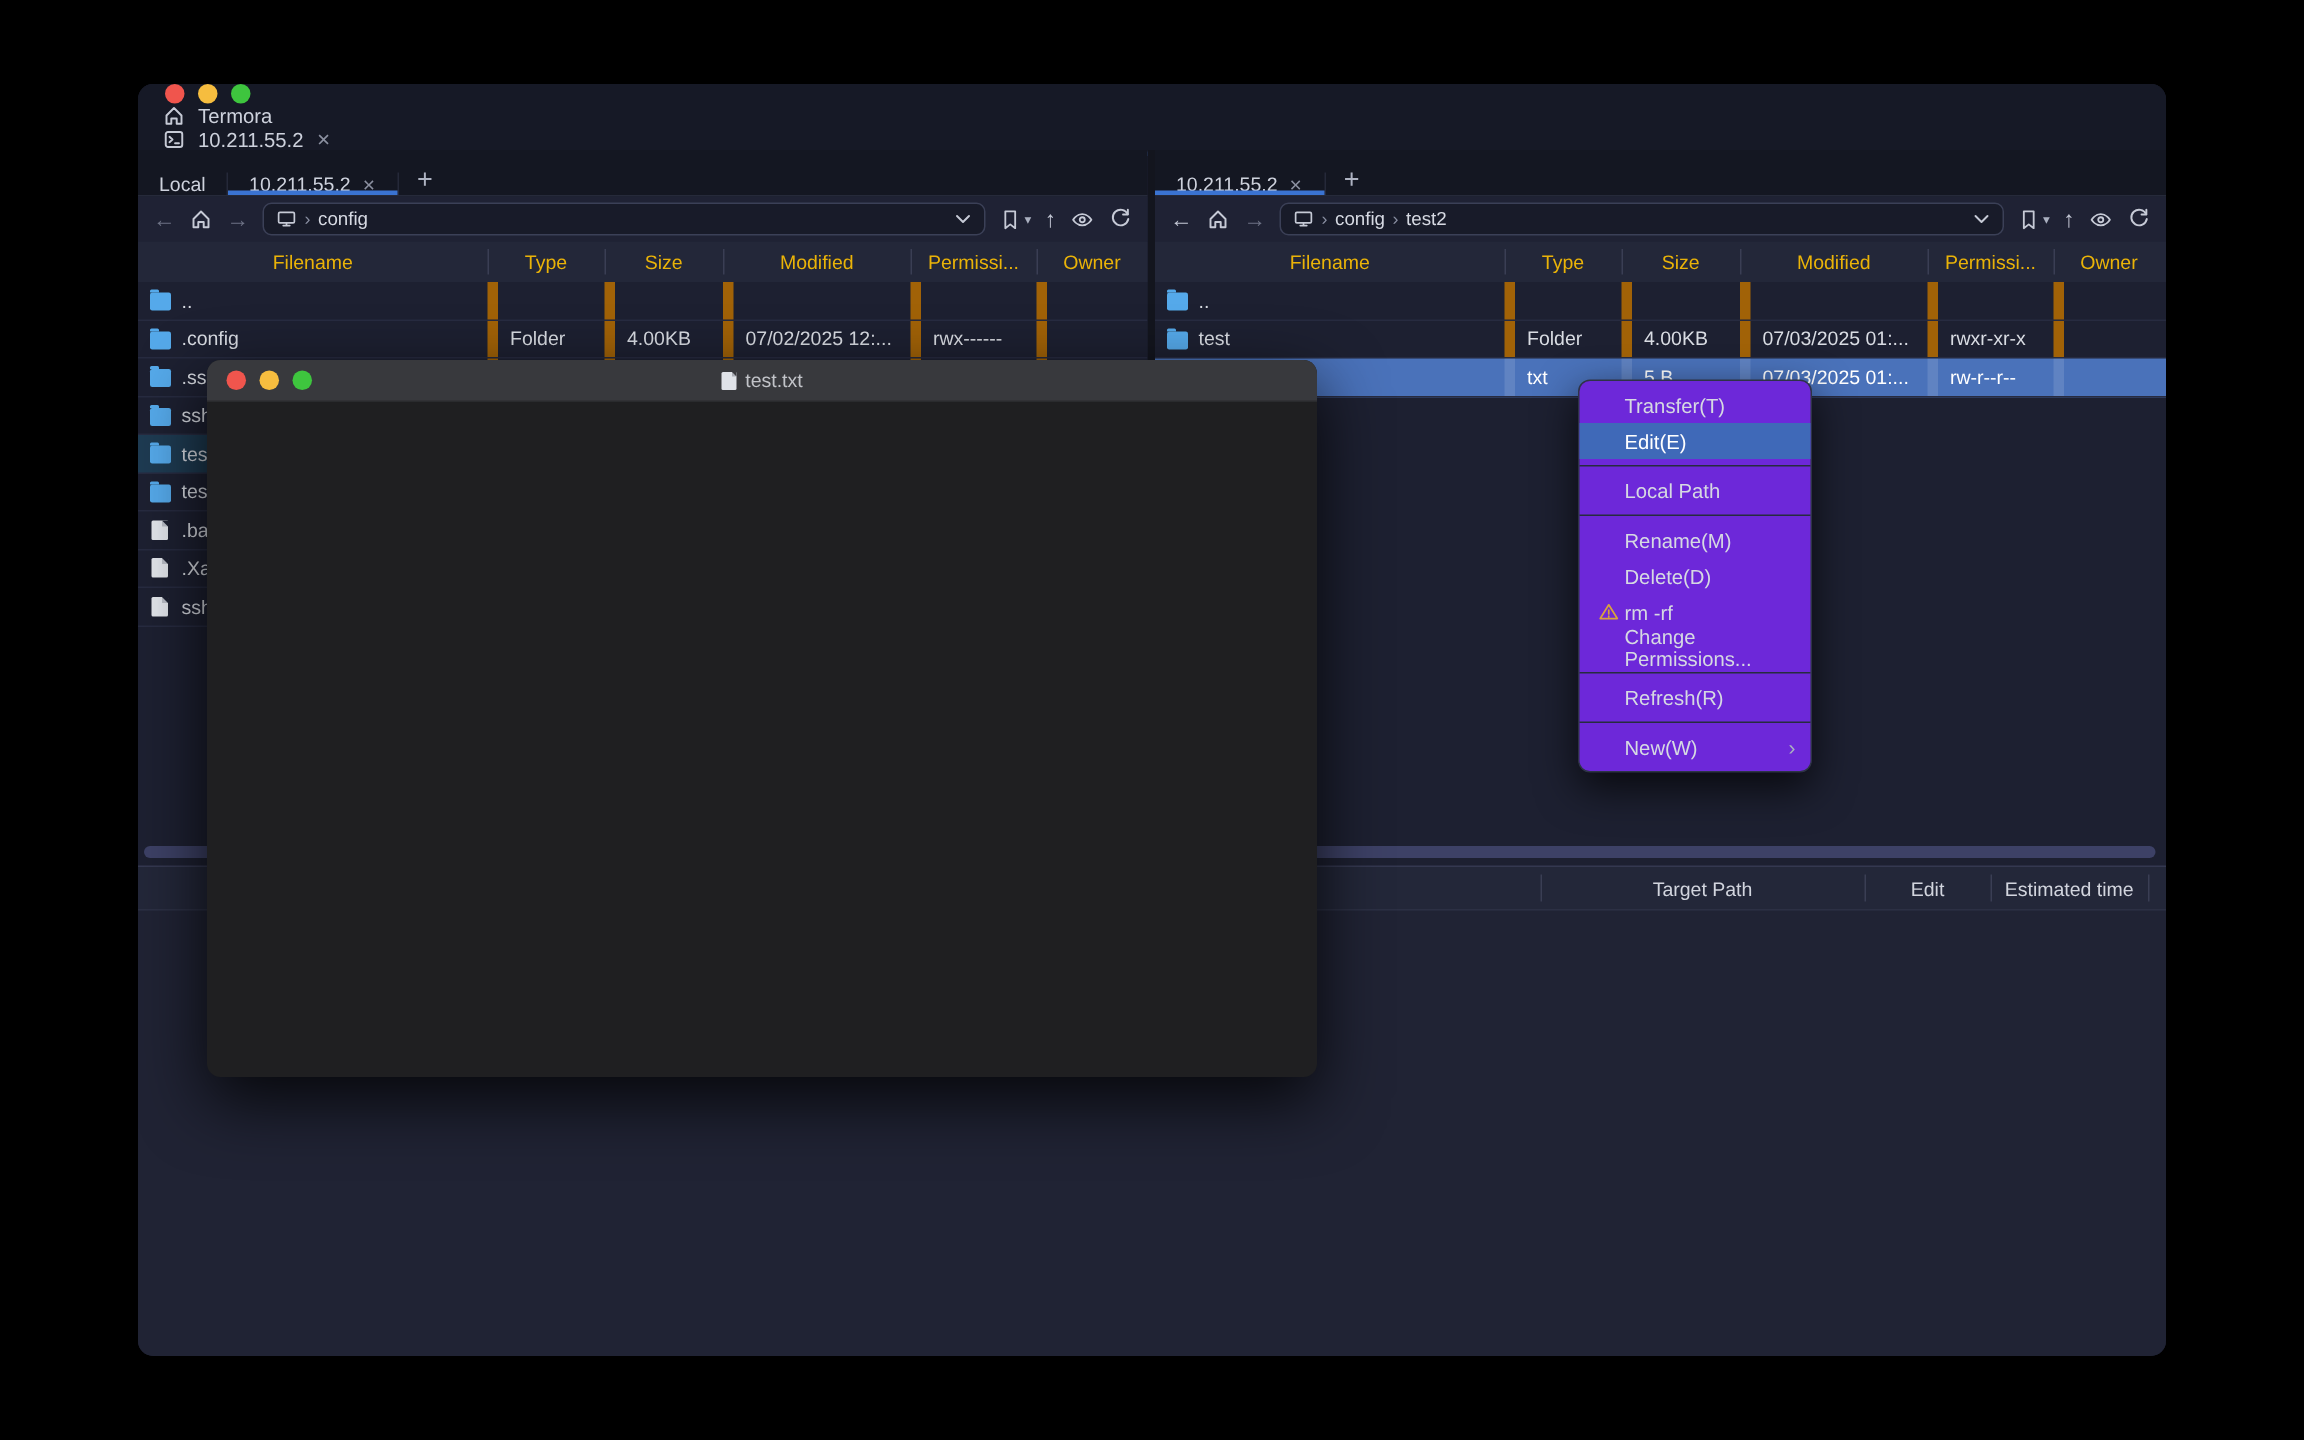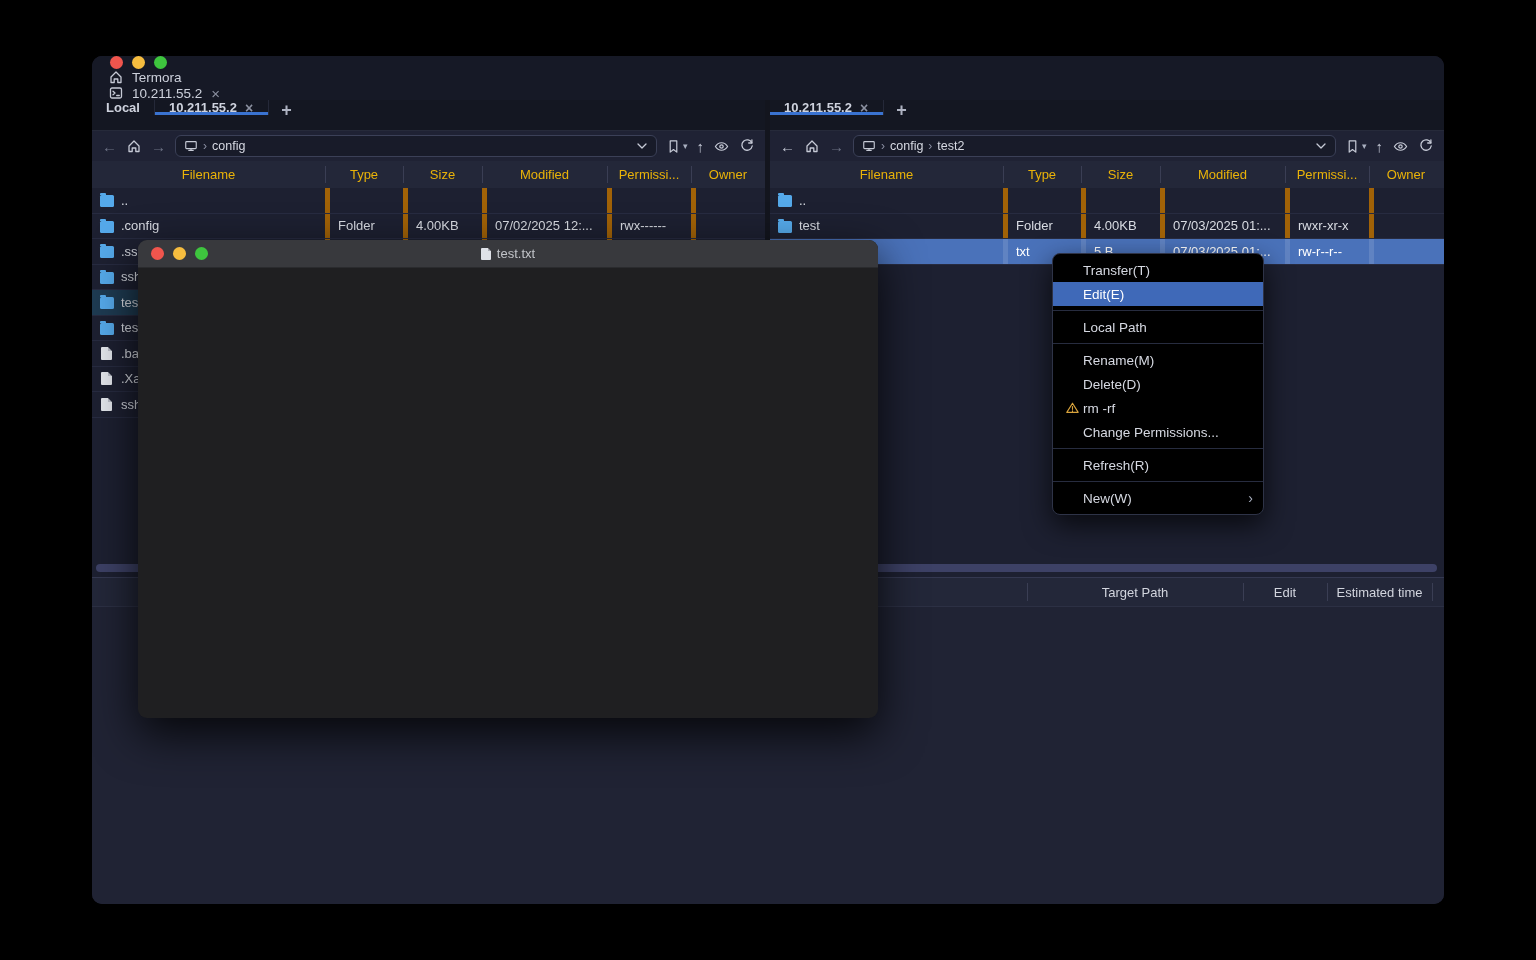--- a/index.html
+++ b/index.html
@@ -28,22 +28,22 @@
   .tb-icons { margin-left:auto; display:flex; align-items:center; gap:12px; padding-right:16px; }
   .icon { display:inline-flex; align-items:center; justify-content:center; }
   .icon svg { stroke:#c6cad6; fill:none; stroke-width:1.3; stroke-linecap:round; stroke-linejoin:round; }
 
   
   .panels { position:absolute; left:0; top:44px; width:1352px; height:477px; display:flex; }
   .panel { position:relative; height:100%; background:#1d2031; }
   .panel.left { width:673px; } .panel.right { width:674px; }
   .vdivider { width:5px; background:#13151e; }
 
-  .subtabs { height:31px; background:#141722; display:flex; align-items:flex-start;
-             border-bottom:1px solid #262a3a;font-weight:bold; }
+  .subtabs { height:31px; background:#141722; display:flex; align-items:flex-end;
+             border-bottom:1px solid #262a3a; }
   .subtab { display:flex; align-items:center; gap:7px; padding:0 14px; font-size:13px;
             color:#ced2dd; position:relative; border-right:1px solid #252939; }
   .subtab.active::after { content:""; position:absolute; left:0; right:0; bottom:0; height:3px;
                           background:#3a73d1; }
   .subtab .tab-close{ font-size:14px; }
   .subtabs .plus-btn { font-size:18px; padding:0 12px; }
 
   .ptoolbar { height:30px; display:flex; align-items:center; gap:9px; padding:0 10px;
               background:#1f2234; }
   .navarrow { color:#c3c7d4; font-size:15px; line-height:1; }
@@ -60,21 +60,21 @@
              background:#232739; align-items:center; font-size:13px; color:#eab308; }
   .fheader .hcell { text-align:center; position:relative; height:100%; display:flex;
                     align-items:center; justify-content:center; }
   .fheader .hcell + .hcell::before { content:""; position:absolute; left:0; top:5px; bottom:5px;
                     width:1px; background:#3a3e54; }
   .frows { position:absolute; left:0; top:88px; right:0; bottom:0; overflow:hidden; }
   .frow { height:25.5px; display:grid; grid-template-columns:233px 78px 79px 125px 84px 74px;
           align-items:center; font-size:13px; color:#d9dce3; border-bottom:1px solid #272b40; }
   .frow .cell { padding:0 8px; white-space:nowrap; overflow:hidden; height:100%;
                 display:flex; align-items:center; }
-  .frow .cell + .cell { border-left:5px solid #a16207; }
+  .frow .cell + .cell { border-left:7px solid #a16207; }
   .frow.sel-active { background:#4a72ba; color:#fff; }
   .frow.sel-active .cell + .cell { border-left-color:rgba(255,255,255,.12); }
   .frow.sel-inactive { background:#1e3b52; }
   .ficon { width:14px; height:12px; margin-right:7px; flex:0 0 auto; position:relative; }
   .ficon.folder { background:#55a9ea; border-radius:1.5px; margin-top:2px; }
   .ficon.folder::before { content:""; position:absolute; top:-2px; left:0; width:6px; height:2px;
                           background:#55a9ea; border-radius:1px 1px 0 0; }
   .ficon.file { width:11px; height:13px; background:#e3e6ec; border-radius:1px; margin:0 9px 0 1px; }
   .ficon.file::before { content:""; position:absolute; top:0; right:0; border-style:solid;
                         border-width:0 4px 4px 0; border-color:transparent #1d2031 #b9bdc6 transparent; }
@@ -88,21 +88,21 @@
               background:#202334; border-top:1px solid #343850; }
   .theader { height:29px; display:grid; grid-template-columns:935px 216px 84px 105px 1fr;
              background:#232739; border-bottom:1px solid #2c3044; align-items:center;
              font-size:13px; color:#d2d5de; }
   .theader .hcell { text-align:right; position:relative; height:100%; display:flex;
                     align-items:center; justify-content:center; }
   .theader .hcell + .hcell::before { content:""; position:absolute; left:0; top:5px; bottom:5px;
                     width:1px; background:#3a3e54; }
 
   
-  .ctxmenu { position:absolute; left:960px; top:197px; width:212px; background:#000000;
+  .ctxmenu { position:absolute; left:960px; top:197px; width:156px; background:#6d28d9;
              border:1px solid #2e3347; border-radius:8px; padding:4px 0; z-index:60;
              box-shadow:0 10px 28px rgba(0,0,0,.7); font-size:13.5px; color:#d6d9e2; }
   .mi { height:24px; display:flex; align-items:center; padding:0 10px 0 8px; }
   .mi .gutter { width:22px; flex:0 0 auto; display:flex; align-items:center; justify-content:center; }
   .mi.hl { background:#3f69b8; color:#fff; }
   .mi .sub { margin-left:auto; color:#aab0c0; font-size:14px; }
   .msep { height:1px; background:#272c3f; margin:4px 0; }
 
   
   .editor { position:absolute; left:138px; top:240px; width:740px; height:478px; z-index:50;

